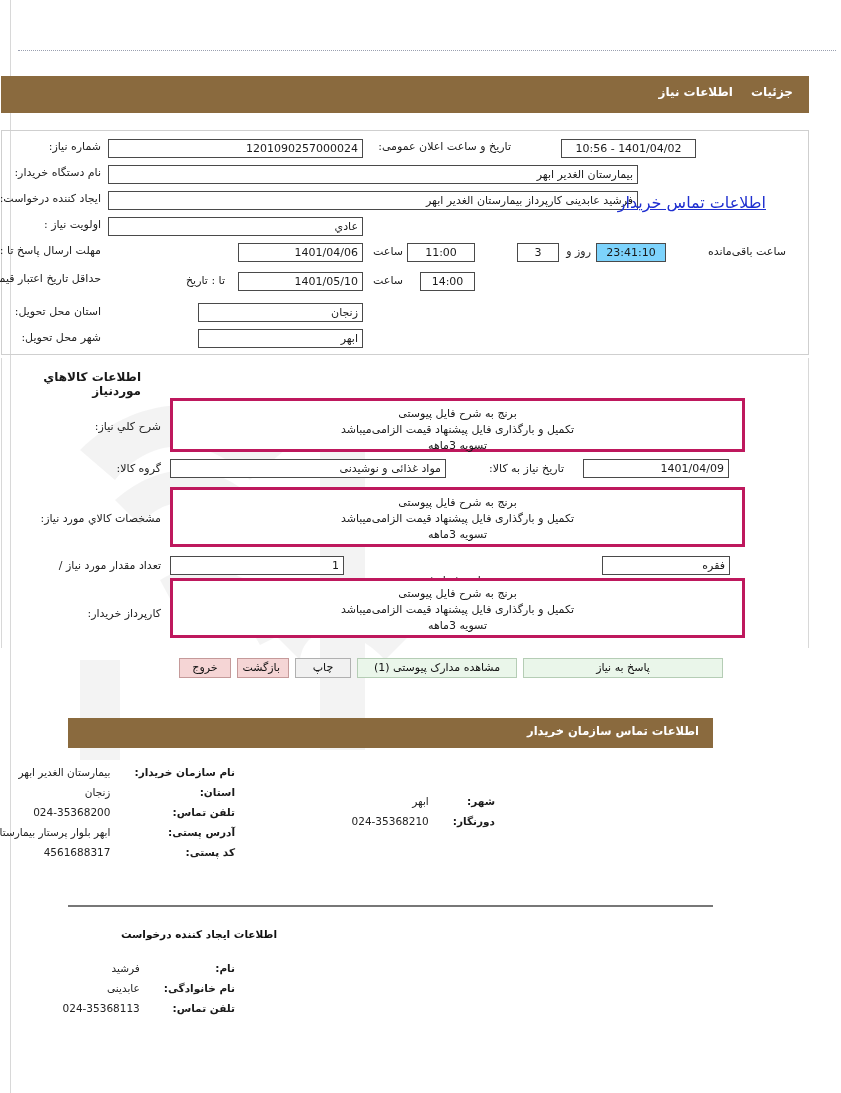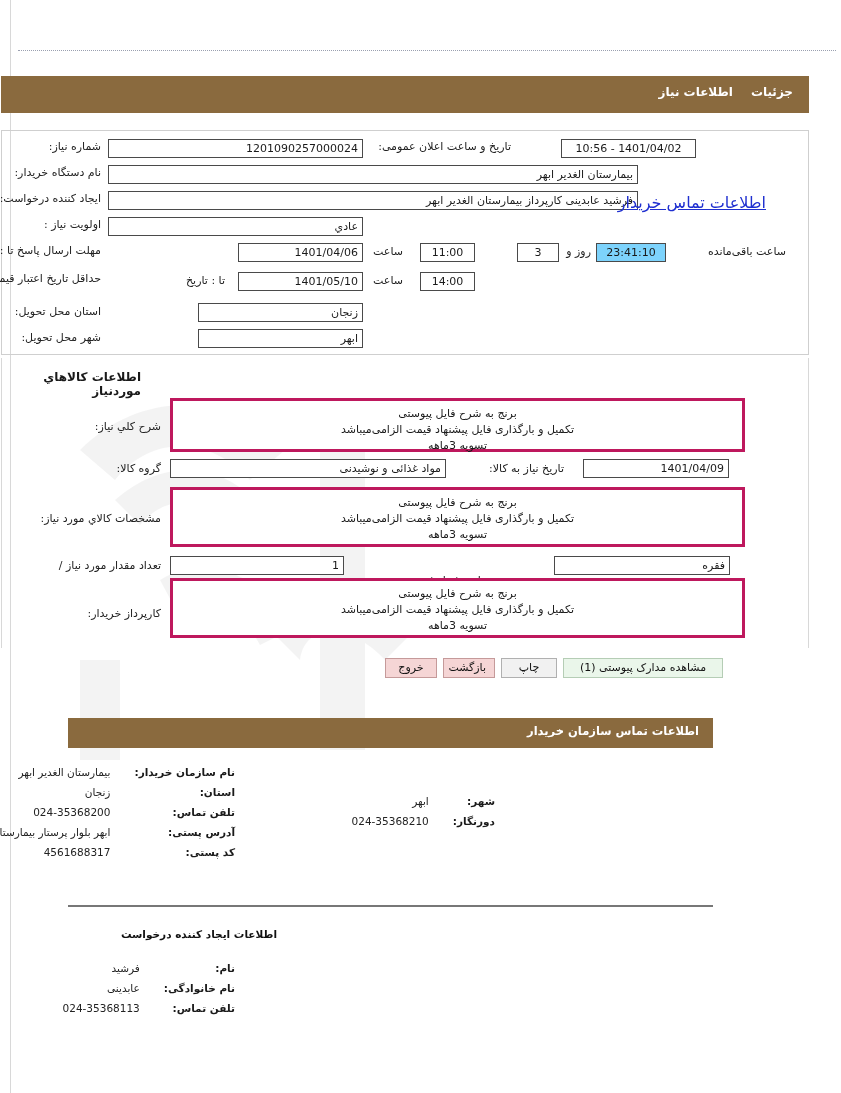--- a/index.html
+++ b/index.html
@@ -183,21 +183,21 @@
   <div class="row" style="top:218px; right:740px;">
     <span class="lbl">اولویت نیاز :</span>
   </div>
   <div class="box" style="position:absolute; top:217px; right:478px; width:255px;">عادي</div>
 
   <div class="row" style="top:244px; right:740px;">
     <span class="lbl">مهلت ارسال پاسخ  تا : تاریخ</span>
   </div>
   <div class="box num" style="position:absolute; top:243px; right:478px; width:125px;">1401/04/06</div>
   <span class="lbl" style="position:absolute; top:245px; right:438px;">ساعت</span>
-  <div class="box center" style="position:absolute; top:243px; right:366px; width:55px;">11:00</div>
+  <div class="box center" style="position:absolute; top:243px; right:366px; width:68px;">11:00</div>
   <div class="box center" style="position:absolute; top:243px; right:282px; width:42px;">3</div>
   <span class="lbl" style="position:absolute; top:245px; right:250px;">روز و</span>
   <div class="timer" style="position:absolute; top:243px; right:175px; width:70px;">23:41:10</div>
   <span class="lbl" style="position:absolute; top:245px; right:55px;">ساعت باقی‌مانده</span>
 
   <div class="row" style="top:272px; right:740px; width:72px; display:block; line-height:13px;">
     <span class="lbl">حداقل تاریخ اعتبار قیمت:</span>
   </div>
   <span class="lbl" style="position:absolute; top:274px; right:616px;">تا : تاریخ</span>
   <div class="box num" style="position:absolute; top:272px; right:478px; width:125px;">1401/05/10</div>
@@ -229,30 +229,31 @@
   <span class="lbl" style="position:absolute; top:512px; right:680px;">مشخصات کالاي مورد نیاز:</span>
   <div class="box-ta" style="position:absolute; top:487px; right:96px; width:575px; height:60px;">
     <div>برنج به شرح فایل پیوستی</div>
     <div>تکمیل و بارگذاری فایل پیشنهاد قیمت الزامی‌میباشد</div>
     <div>تسویه 3ماهه</div>
   </div>
 
   <span class="lbl" style="position:absolute; top:559px; right:680px;">تعداد مقدار مورد نیاز /</span>
   <div class="box num" style="position:absolute; top:556px; right:497px; width:174px;">1</div>
   <span class="lbl" style="position:absolute; top:550px; right:355px;margin-top:24px;">واحد شمارش:</span>
-  <div class="box" style="position:absolute; top:556px; right:111px; width:176px;">فقره</div>
+  <div class="box" style="position:absolute; top:556px; right:111px; width:128px;">فقره</div>
 
   <span class="lbl" style="position:absolute; top:607px; right:680px;">کارپرداز خریدار:</span>
   <div class="box-ta" style="position:absolute; top:578px; right:96px; width:575px; height:60px;">
     <div>برنج به شرح فایل پیوستی</div>
     <div>تکمیل و بارگذاری فایل پیشنهاد قیمت الزامی‌میباشد</div>
     <div>تسویه 3ماهه</div>
   </div>
 
   <div class="btnbar">
+    <div class="btn btn-green" style="width:200px;">پاسخ به نیاز</div>
     <div class="btn btn-green" style="width:160px;">مشاهده مدارک پیوستی (1)</div>
     <div class="btn btn-grey" style="width:56px;">چاپ</div>
     <div class="btn btn-red" style="width:52px;padding-left:24px;">بازگشت</div>
     <div class="btn btn-red" style="width:52px;">خروج</div>
   </div>
 
   <div class="bar bar-2">اطلاعات تماس سازمان خریدار</div>
 
   <table class="info" style="position:absolute; top:762px; right:600px;">
     <tbody>

